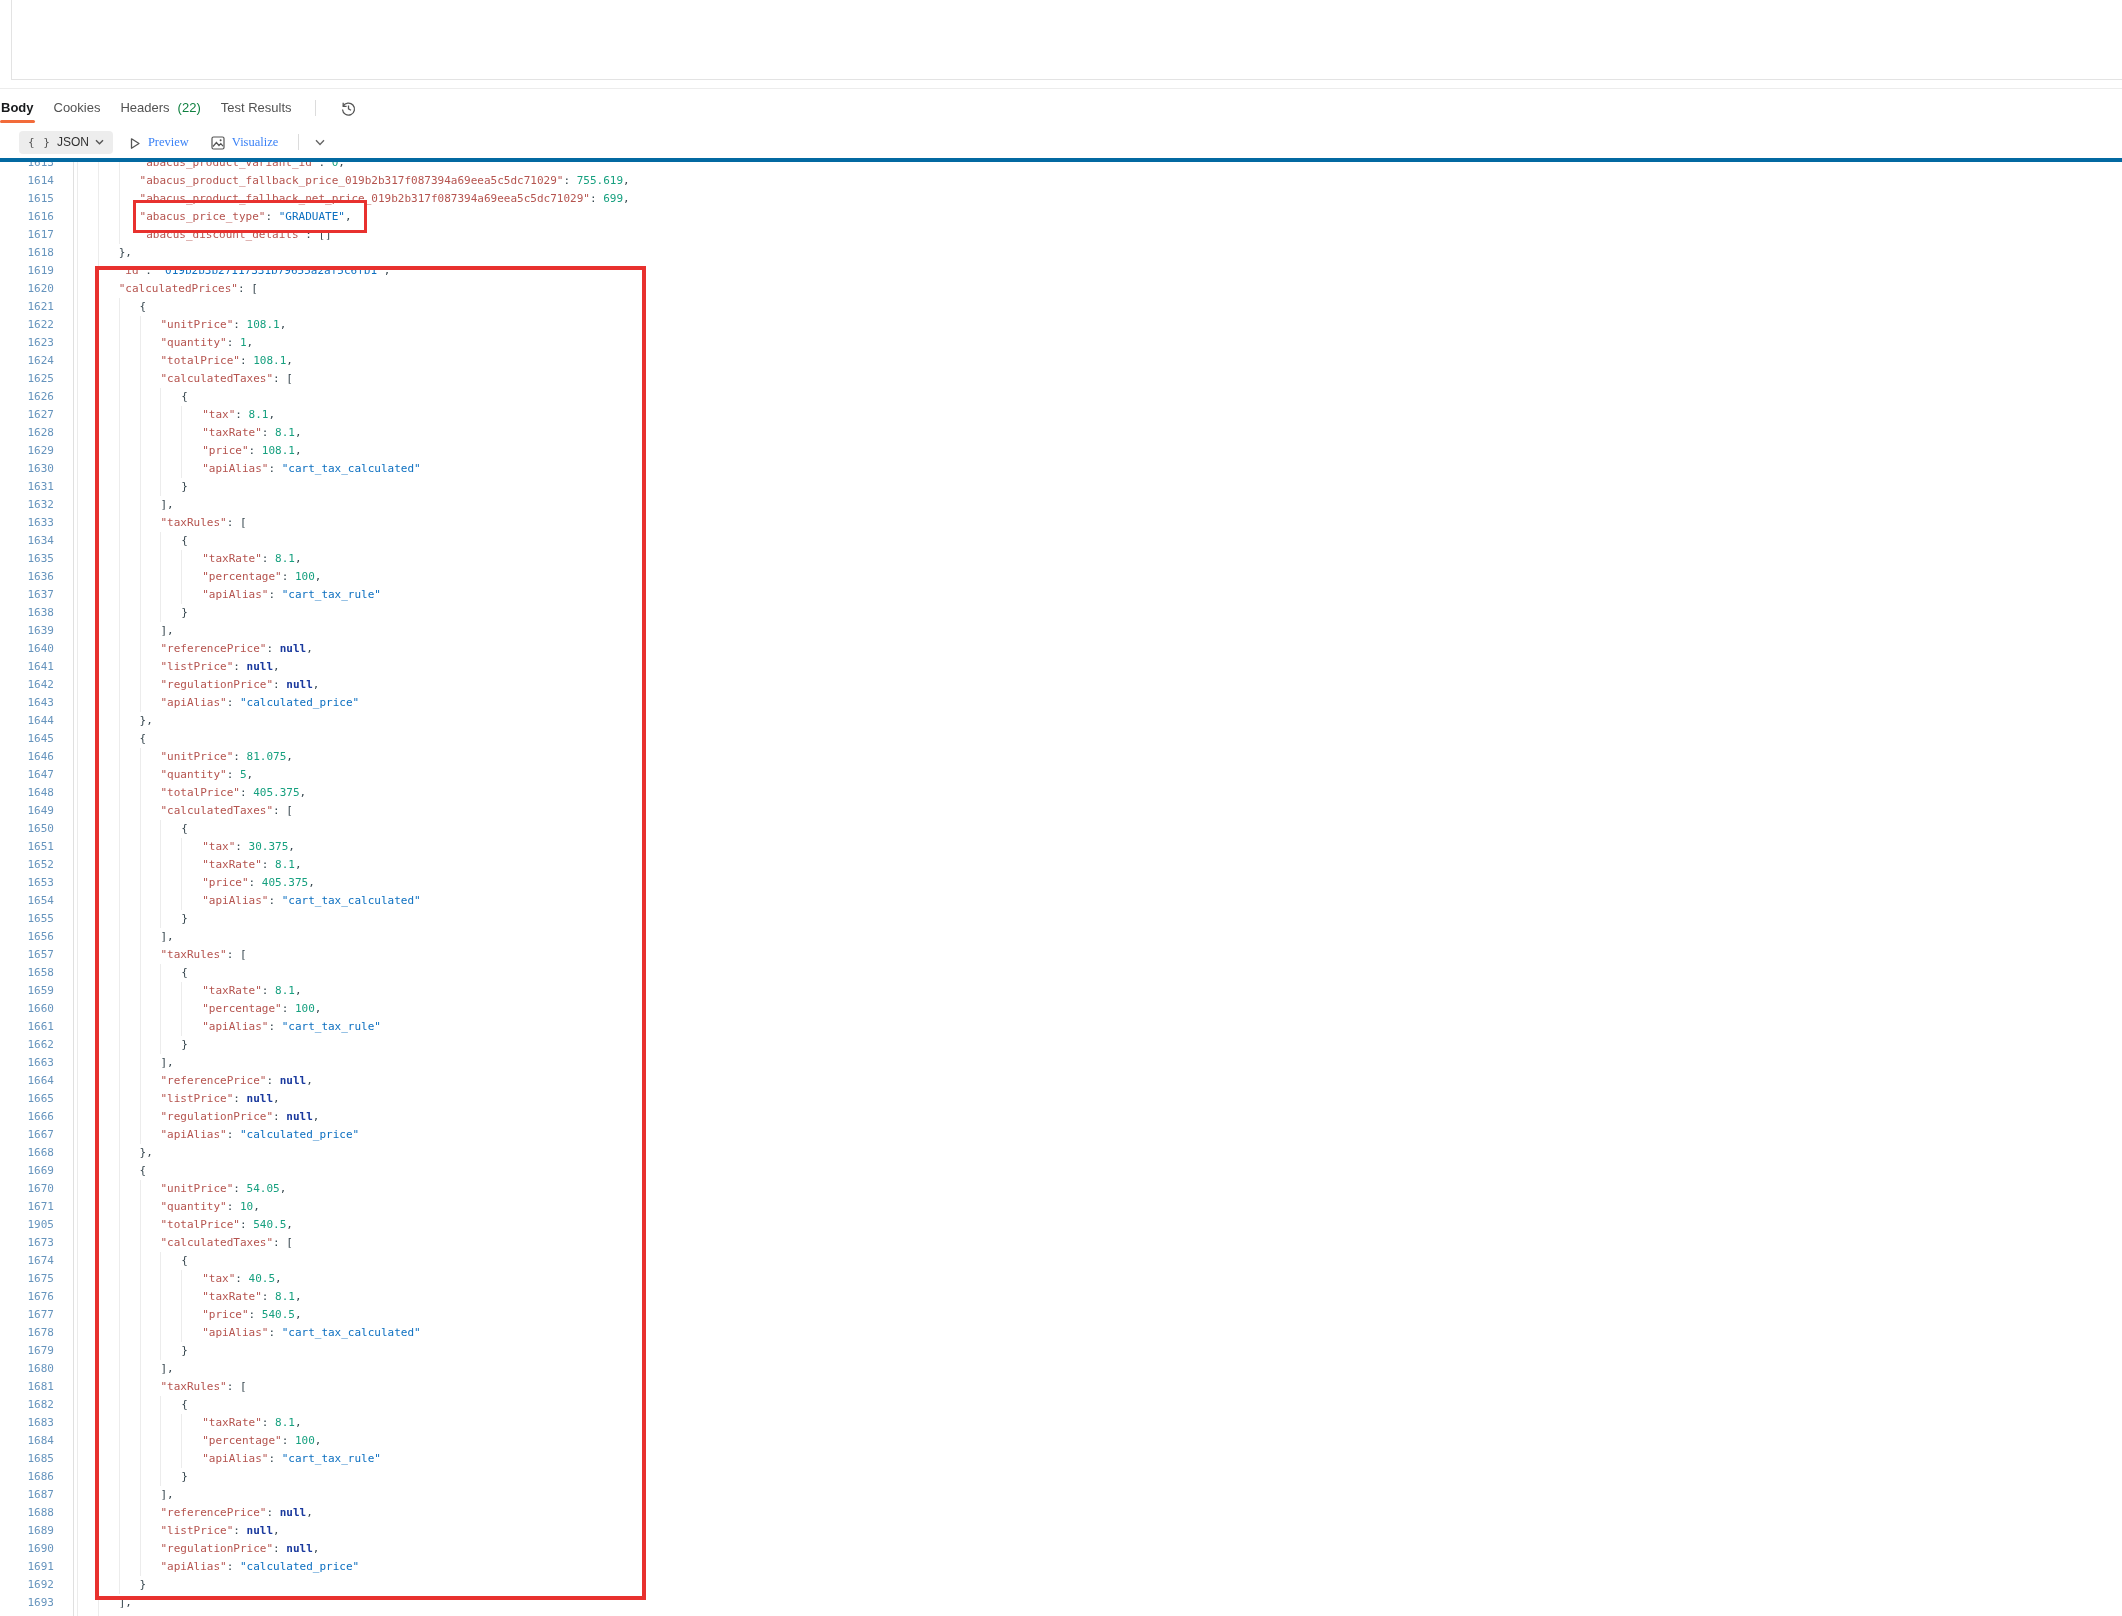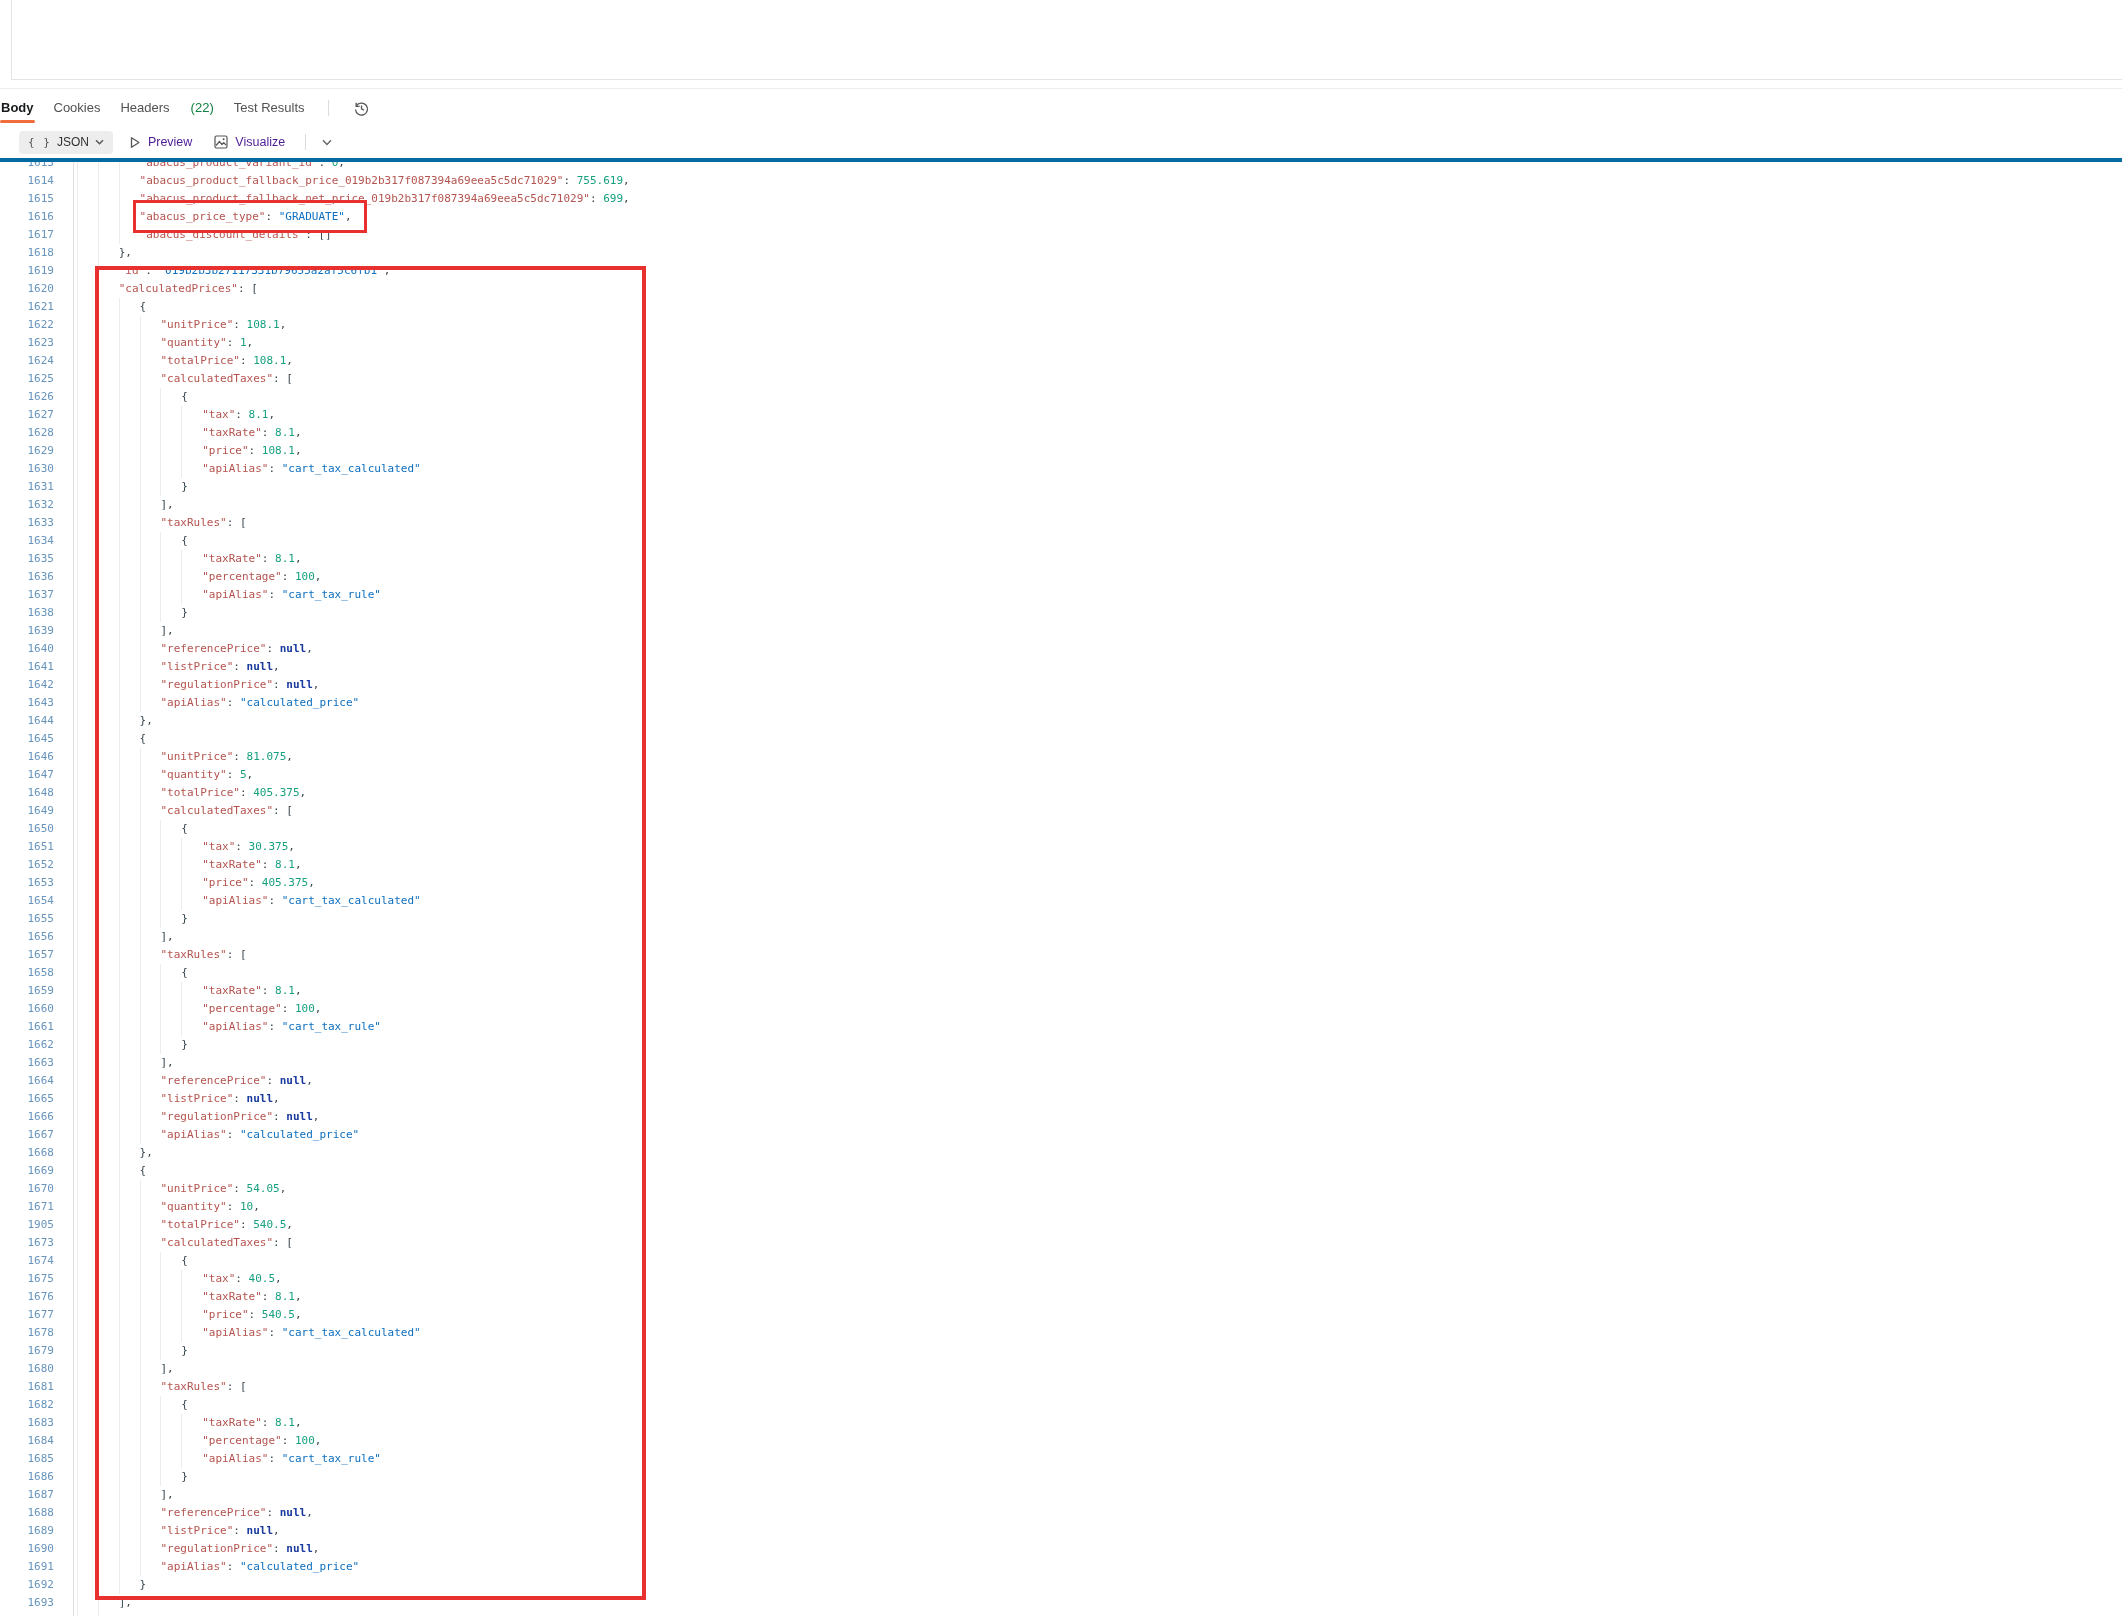--- a/index.html
+++ b/index.html
@@ -8,35 +8,35 @@
   .app{position:absolute;inset:0;background:#fff;}
 
   
   .request-panel{position:absolute;left:11px;top:0;right:0;height:79px;background:#fff;
     border-left:1px solid #e3e3e3;border-bottom:1px solid #e3e3e3;}
 
   
   .tabbar{position:absolute;left:0;top:88px;right:0;height:38px;background:#fff;
     border-top:1px solid #ececec;display:flex;align-items:center;gap:18px;}
   .tab{position:relative;font-size:13px;color:#525252;cursor:pointer;padding:9px 1px;line-height:14px;}
-  .tab .count{color:var(--green);margin-left:21px;}
+  .tab .count{color:var(--green);margin-left:8px;}
   .tab.active{color:#17191b;font-weight:700;}
   .tab.active::after{content:"";position:absolute;left:0;right:0;bottom:1px;height:3px;
     background:var(--accent);border-radius:2px;}
   .vdiv{width:1px;height:16px;background:#dcdcdc;margin:0 4px;}
   .iconbtn{background:none;border:none;padding:2px;cursor:pointer;display:flex;align-items:center;color:#555;}
 
   
   .toolbar{position:absolute;left:0;top:126px;right:0;height:32px;display:flex;align-items:center;
     padding-left:19px;gap:10px;background:#fff;}
   .pill{display:flex;align-items:center;gap:6px;background:#ededed;border:none;border-radius:4px;
     height:23px;padding:0 9px;font-size:12px;color:#303030;cursor:pointer;font-family:inherit;}
   .curly{font-family:"DejaVu Sans Mono",monospace;font-size:11px;color:#555;letter-spacing:1px;}
-  .tbtn{display:flex;align-items:center;gap:7px;background:none;border:none;font-size:12.5px;
-    color:#4c1d95;cursor:pointer;padding:4px 6px;font-family:Liberation Sans, sans-serif;}
+  .tbtn{display:flex;align-items:flex-end;gap:7px;background:none;border:none;font-size:12.5px;
+    color:#3b82f6;cursor:pointer;padding:4px 6px;font-family:Liberation Serif, serif;}
   .chev{color:#666;display:flex;align-items:center;}
 
   
   .code-area{position:absolute;left:0;top:158px;right:0;bottom:0;overflow:hidden;
     border-top:4px solid #0369a1;background:#fff;}
   .code-inner{position:absolute;left:0;top:-8px;right:0;
     font-family:"DejaVu Sans Mono",monospace;font-size:11px;}
   .row{display:flex;height:18px;line-height:18px;white-space:pre;}
   .ln{flex:0 0 54px;width:54px;text-align:right;padding-right:19px;color:var(--ln);
     border-right:1px solid #e0e0e0;user-select:none;}

